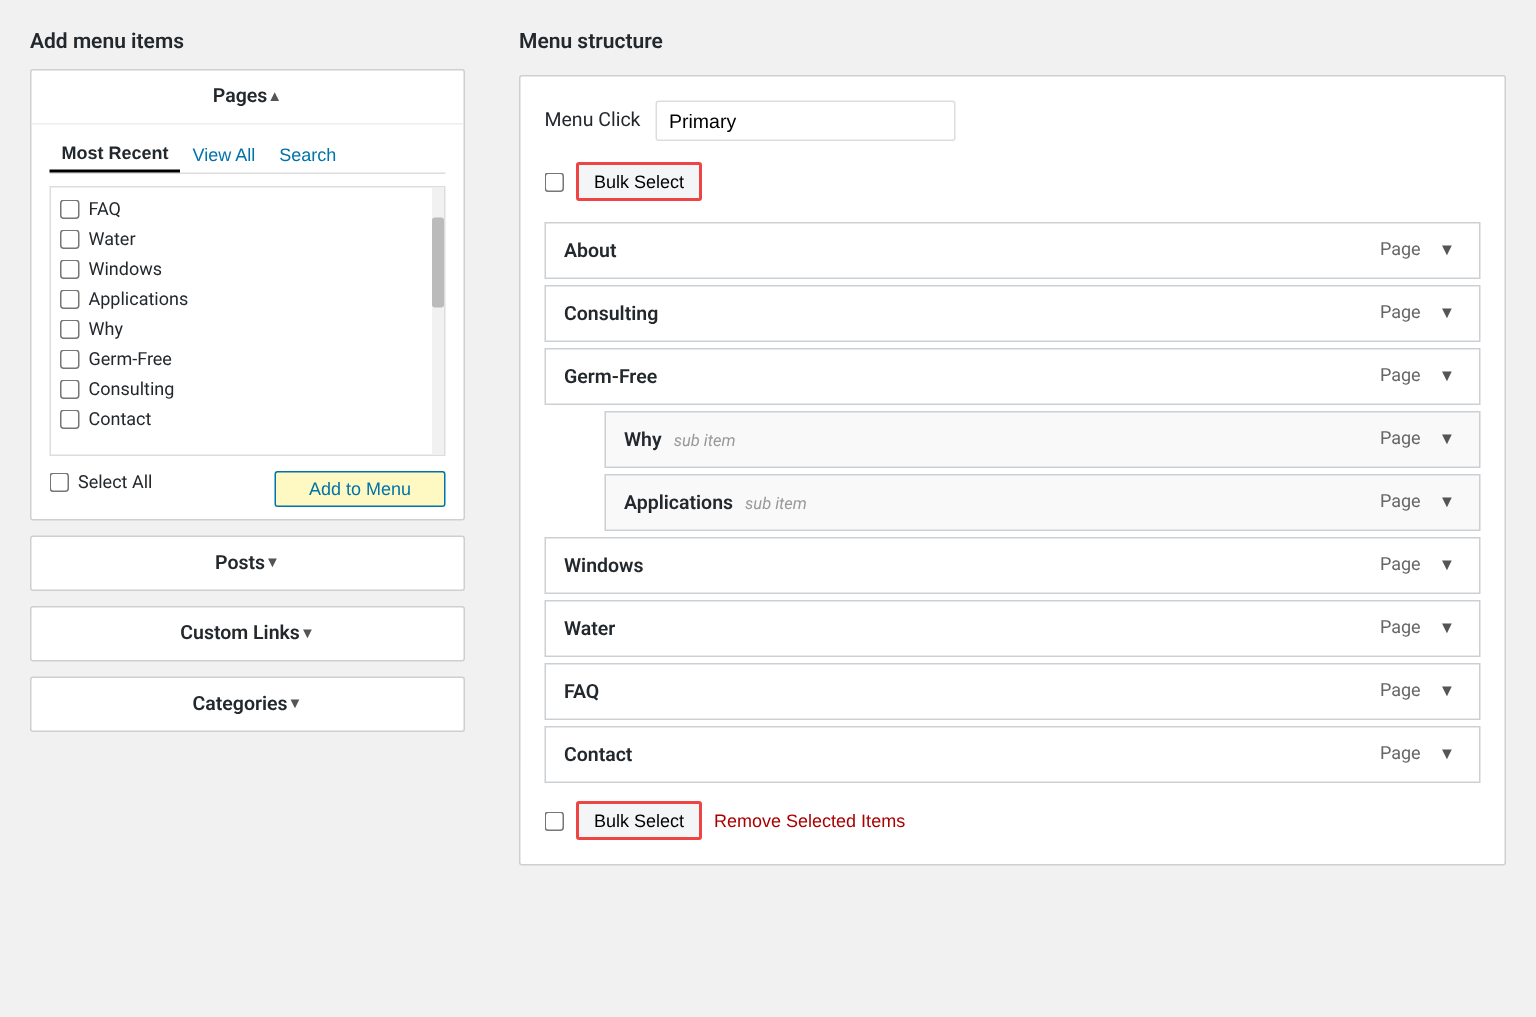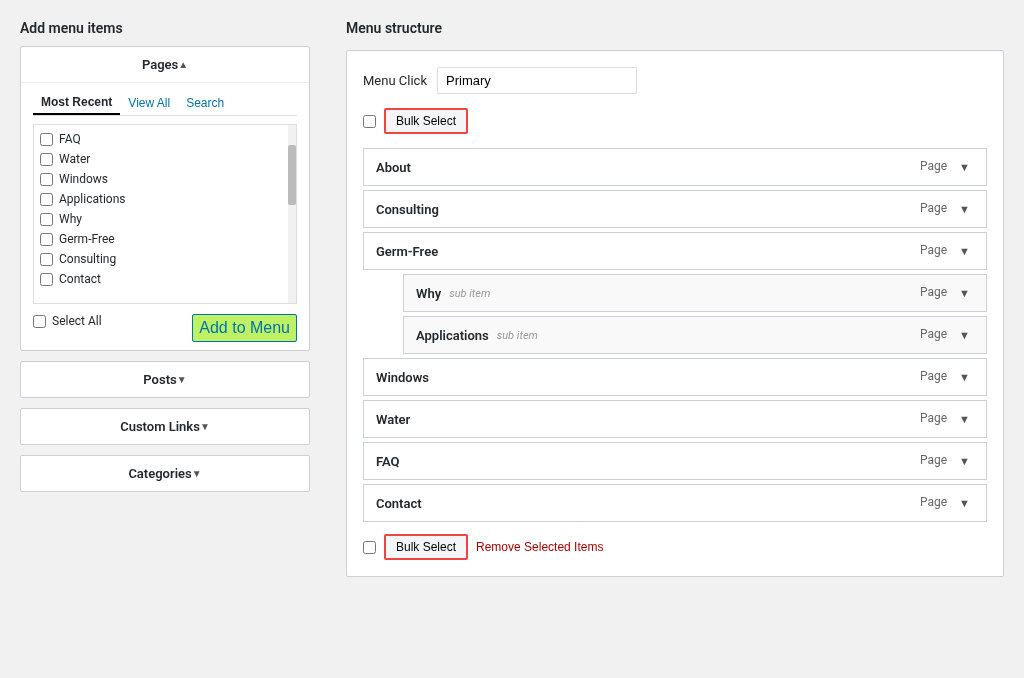--- a/index.html
+++ b/index.html
@@ -114,25 +114,25 @@
       align-items: flex-start;
       margin-top: 6px;
     }
     .select-all-label {
       display: flex;
       align-items: center;
       gap: 6px;
       font-size: 12px;
     }
     .add-to-menu-btn {
-      background: #bef264;
+      background: #fef9c3;
       border: 1px solid #0073aa;
       color: #0073aa;
-      padding: 4px 6px;
-      font-size: 16px;
+      padding: 4px 22px;
+      font-size: 12px;
       cursor: pointer;
       border-radius: 2px;
     }
 
     
     .right-panel {
       flex: 1;
     }
     .right-panel .section-title {
       margin-bottom: 14px;

